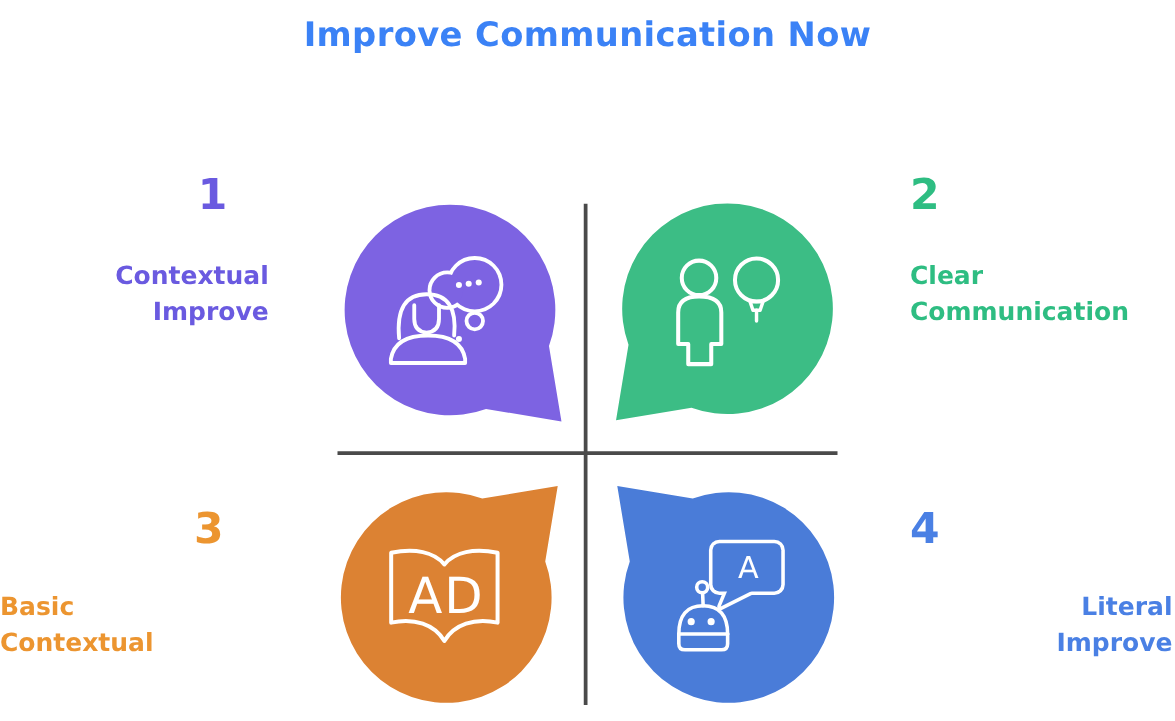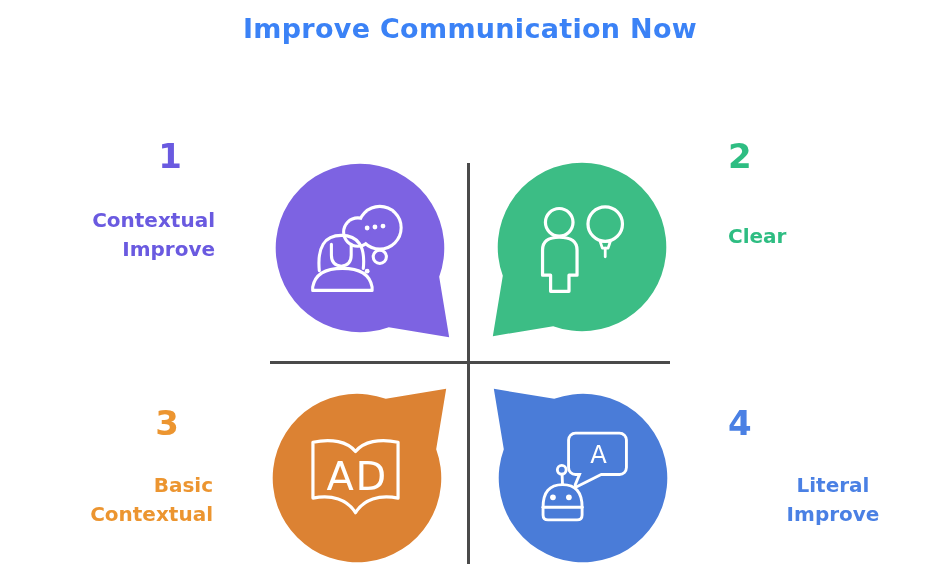--- a/index.html
+++ b/index.html
@@ -17,23 +17,23 @@
   .divider-h{left:270px;top:361px;width:400px;height:3px;}
 
   .num{position:absolute;font-weight:700;font-size:34px;line-height:36px;color:var(--accent);}
   .q1-num{left:140px;top:138px;width:60px;text-align:center;}
   .q2-num{left:728px;top:138px;}
   .q3-num{left:137px;top:405px;width:60px;text-align:center;}
   .q4-num{left:728px;top:405px;}
 
   .label{position:absolute;font-weight:700;font-size:20px;line-height:29px;color:var(--accent);}
   .q1-label{left:0;top:206px;width:215px;text-align:right;}
-  .q2-label{left:728px;top:222px;width:210px;text-align:left;}
-  .q3-label{left:0;top:471px;width:213px;text-align:right;}
-  .q4-label{left:728px;top:471px;width:210px;text-align:center;}
+  .q2-label{left:728px;top:206px;width:210px;text-align:left;}
+  .q3-label{left:0;top:471px;width:213px;}
+  .q4-label{left:728px;top:471px;width:210px;text-align:right;}
 
   .bubble{position:absolute;}
   .bubble .bubble-shape{fill:var(--bubble);}
   .q1-bubble{left:262px;top:150px;}
   .q2-bubble{left:484px;top:149px;transform:scaleX(-1);}
   .q3-bubble{left:259px;top:380px;transform:scaleY(-1);}
   .q4-bubble{left:485px;top:380px;transform:scale(-1,-1);}
 
   .icon{position:absolute;}
   .q1-icon{left:305px;top:198px;}
@@ -77,20 +77,21 @@
     <path class="s" stroke-width="2.8" d="M 13,66 Q 10,34 33,34 Q 56,34 53,64"></path>
     <path class="s" stroke-width="2.8" d="M 24,42 L 24,52 Q 24,61 33,62 Q 42,61 42,52 L 42,42"></path>
     <path class="s" stroke-width="2.8" d="M 7,84 L 7,81 Q 10,64 34,64 Q 58,64 61,81 L 61,84 Z"></path>
   </svg>
 </section>
 
 <section class="quad" style="--accent: #2ebd82; --bubble: #3cbd85;">
   <div class="num q2-num">2</div>
   <div class="label q2-label">
     <div>Clear</div>
+    <div>Communication</div>
   </div>
   <svg class="bubble q2-bubble" width="196" height="196" viewBox="0 0 200 200">
     <path class="bubble-shape" d="M 180.8 129.4 A 86 86 0 1 0 129.4 180.8 L 191 191 Z"></path>
   </svg>
   <svg class="icon q2-icon" width="115" height="115" viewBox="0 0 100 100">
     <circle class="s" stroke-width="2.8" cx="31.5" cy="22" r="12"></circle>
     <path class="s" stroke-width="2.8" d="M 17,68 L 17,46 Q 17,35 31.5,35 Q 47,35 47,46 L 47,68 L 40,68 L 40,82 L 24,82 L 24,68 Z"></path>
     <circle class="s" stroke-width="2.8" cx="71.5" cy="23.5" r="15"></circle>
     <path class="s" stroke-width="2.4" d="M 67,38.5 L 76,38.5 L 74,44.5 L 69,44.5 Z"></path>
     <path class="s" stroke-width="2.4" d="M 71.5,44.5 L 71.5,52"></path>

